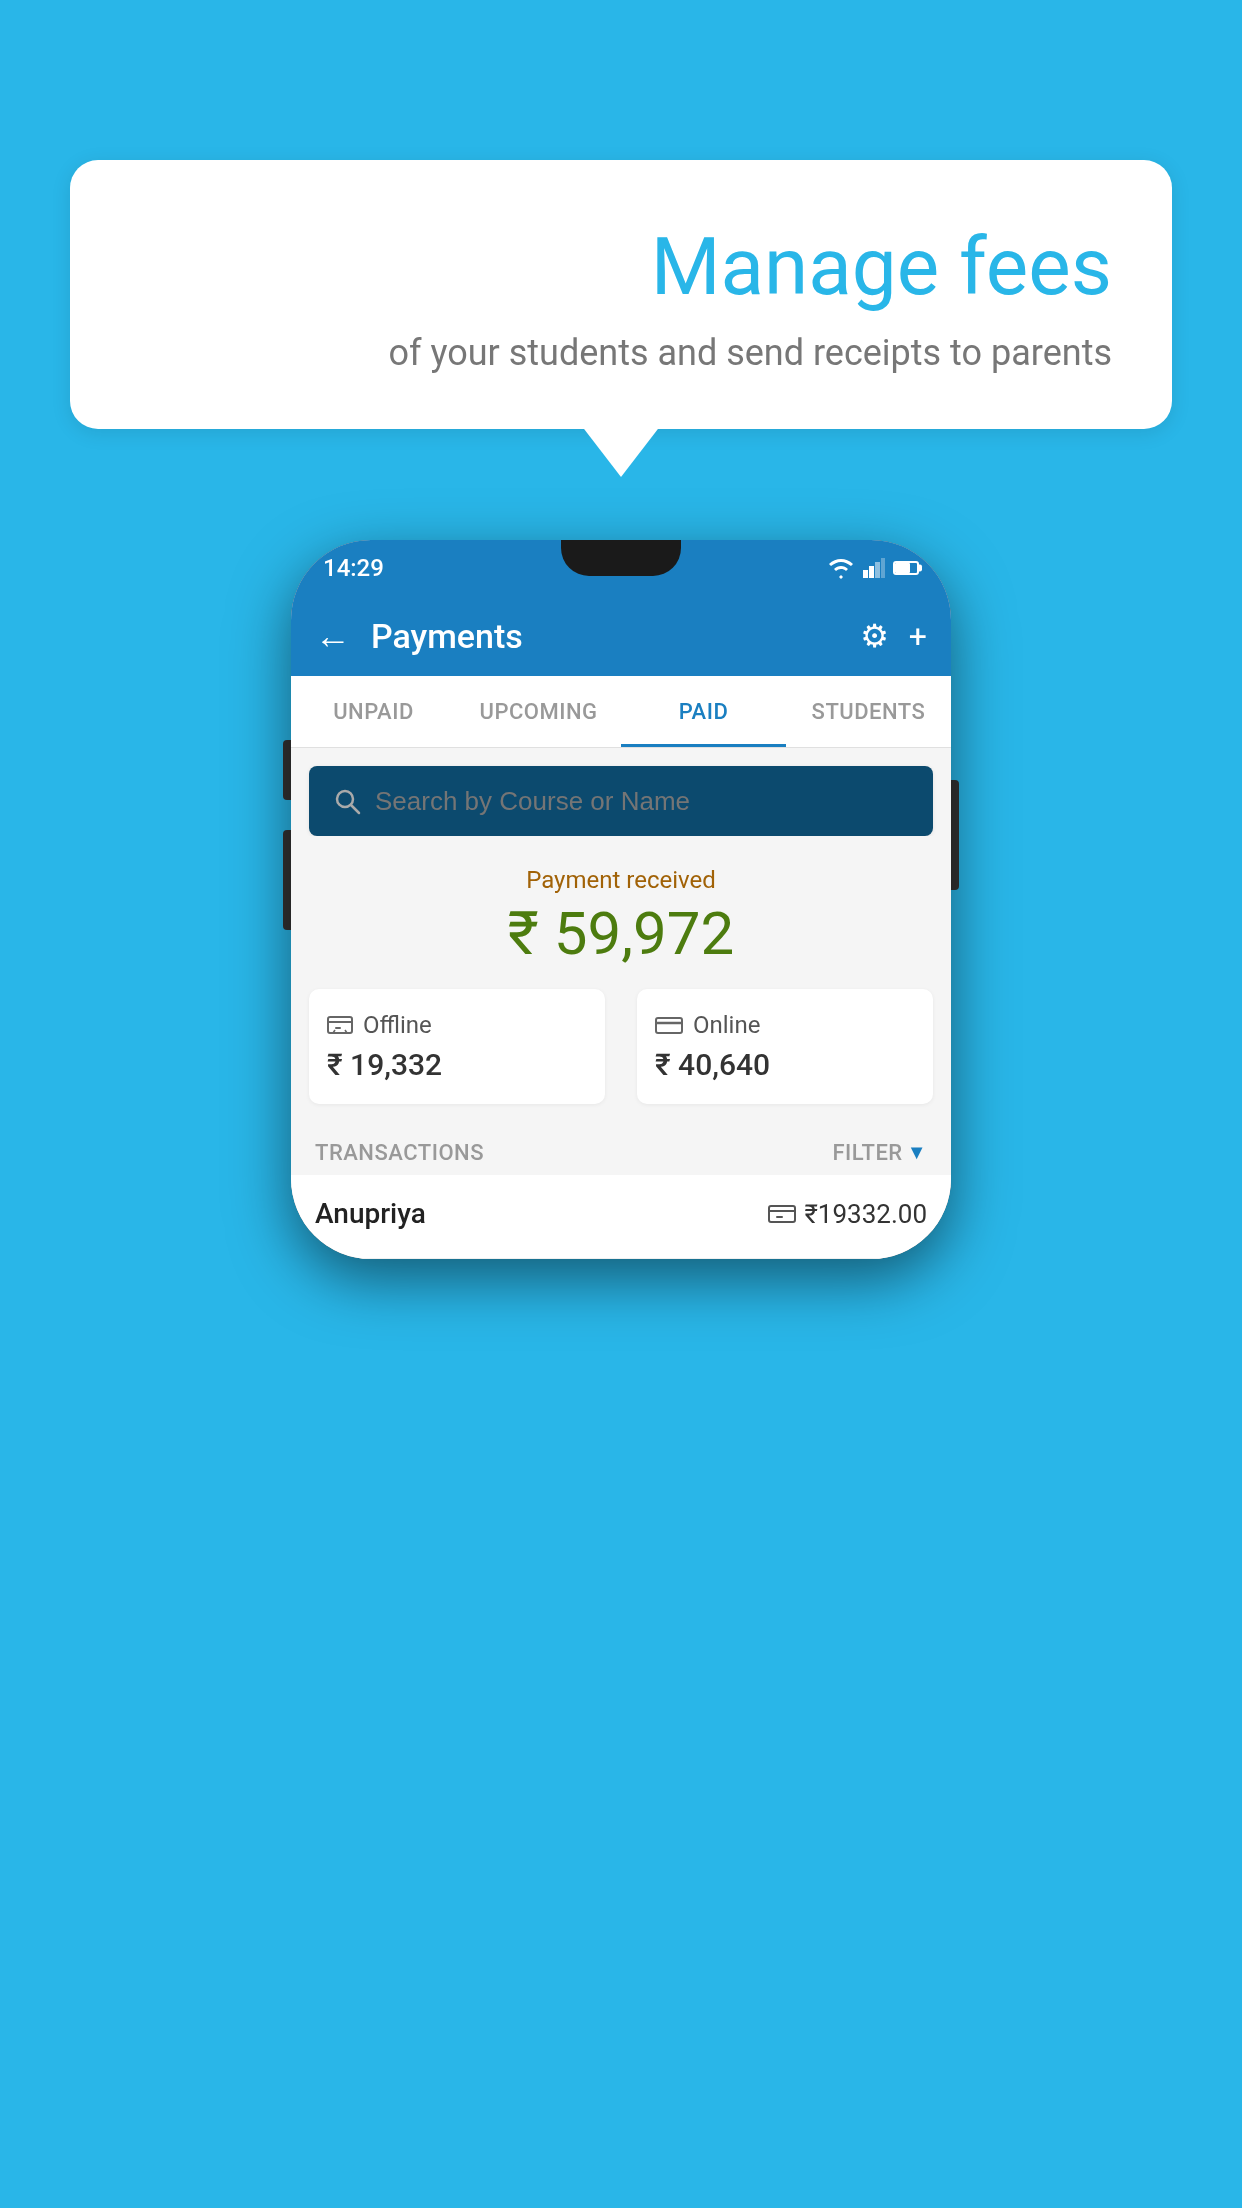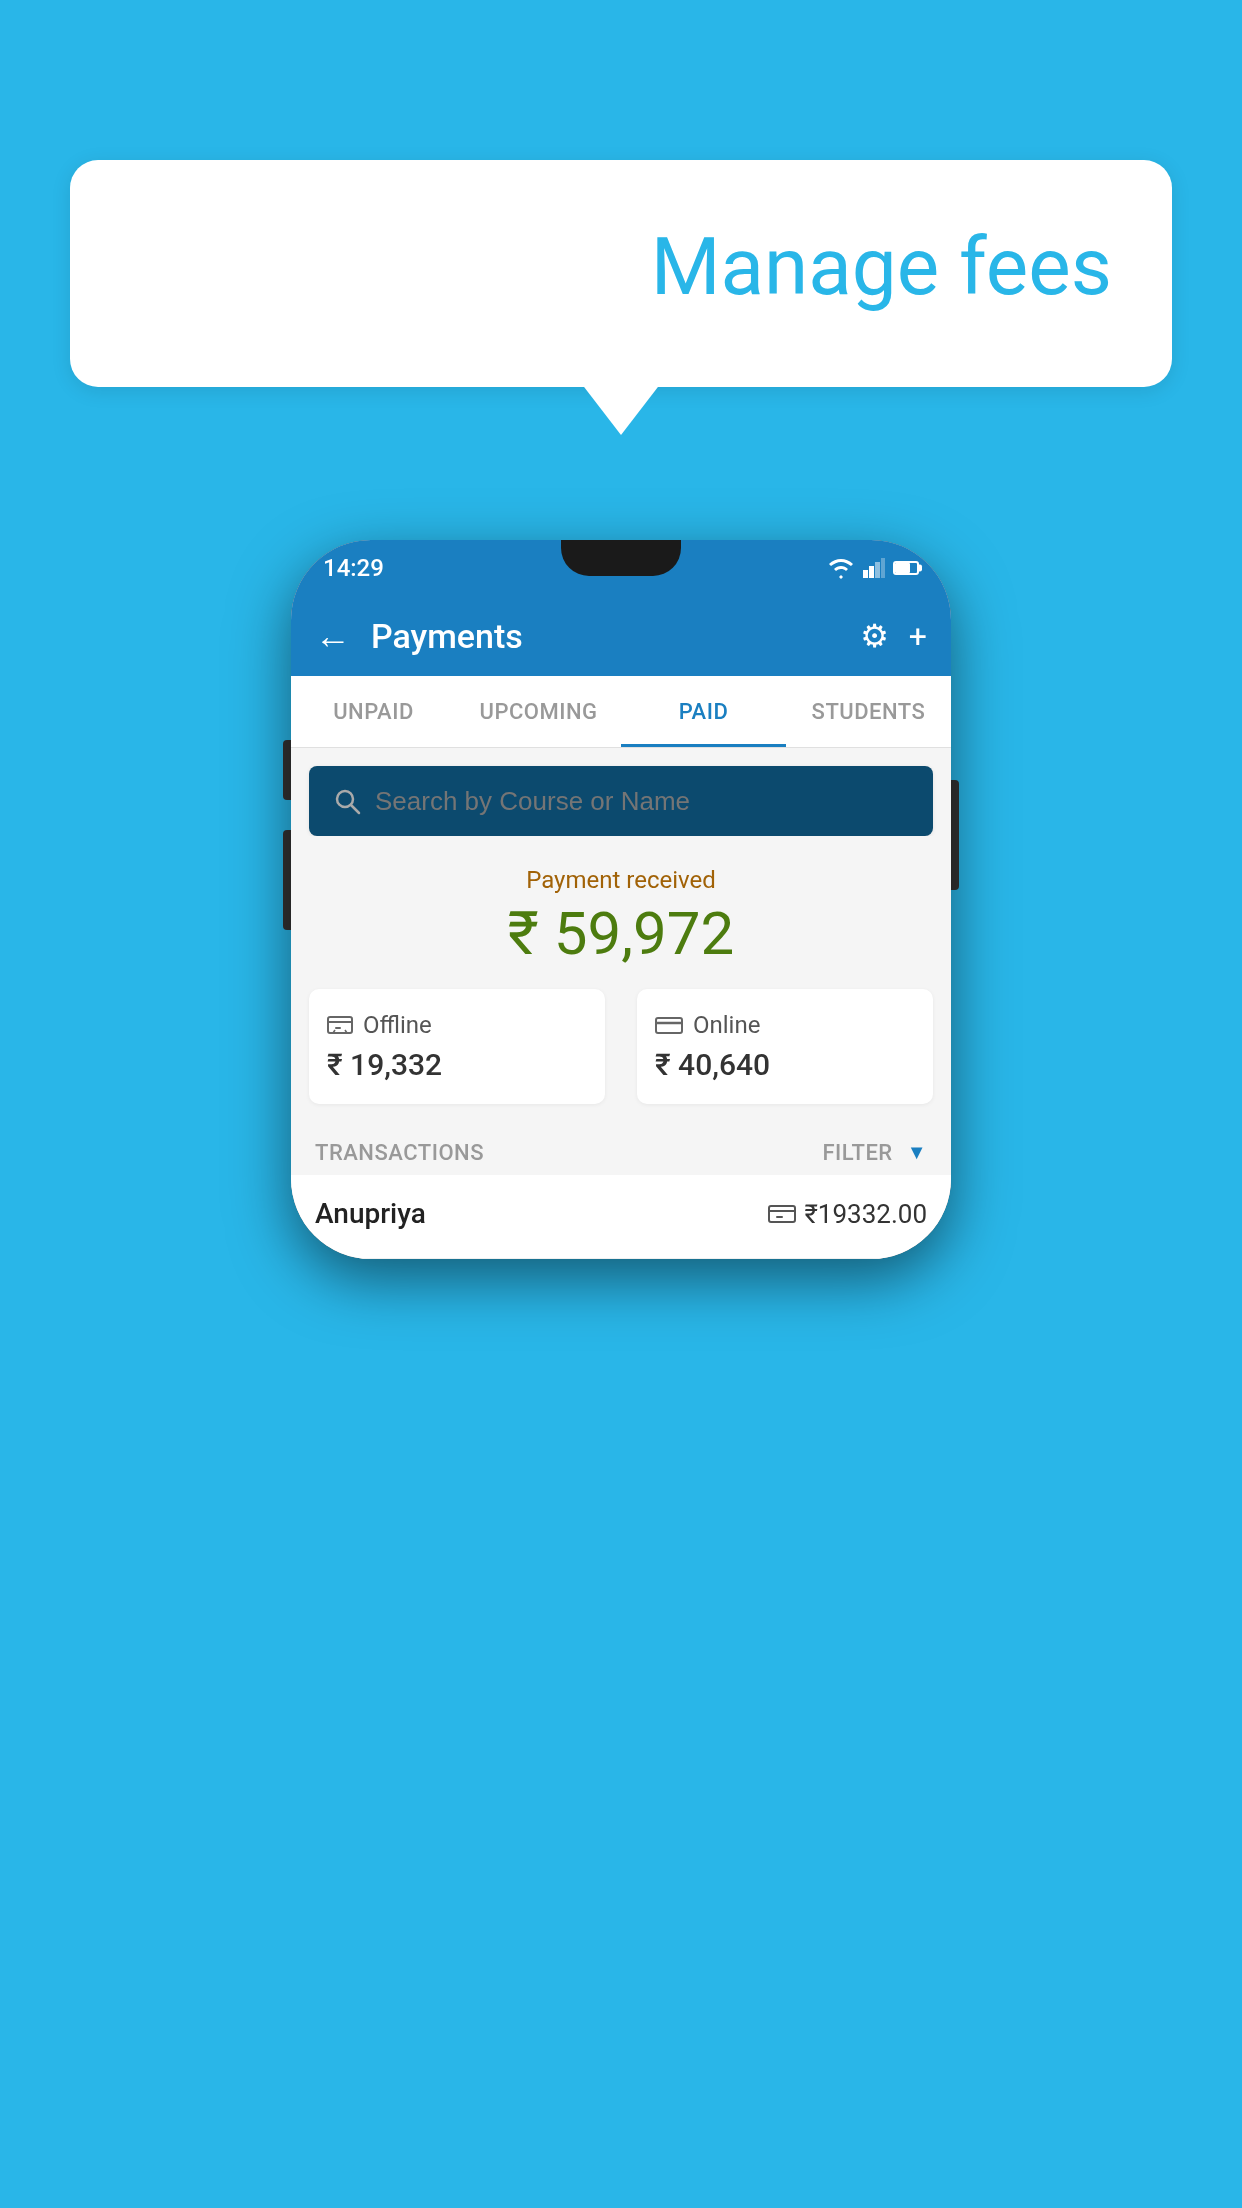--- a/index.html
+++ b/index.html
@@ -320,21 +320,21 @@
 
     .transactions-header .trans-label {
       font-size: 22px;
       color: #999;
       font-weight: 500;
       letter-spacing: 0.5px;
     }
 
     .transactions-header .filter-btn {
       display: flex;
-      gap: 14px;
+      gap: 4px;
       font-size: 22px;
       color: #999;
       font-weight: 500;
       cursor: pointer;
       letter-spacing: 0.5px;
     }
 
     .filter-triangle {
       color: #1a7fc1;
       font-size: 20px;
@@ -382,20 +382,21 @@
     .transaction-row .date-info {
       font-size: 22px;
       color: #888;
     }
   </style>
 </head>
 <body>
 
 <div class="speech-bubble">
   <div class="title">Manage fees</div>
+  <div class="subtitle">of your students and send receipts to parents</div>
 </div>
 
 <div class="phone-wrap">
   <div class="phone-btn-left"></div>
   <div class="phone-btn-left2"></div>
   <div class="phone-btn-right"></div>
   <div class="phone-outer">
     <div class="phone-inner">
 
       <div class="status-bar">

